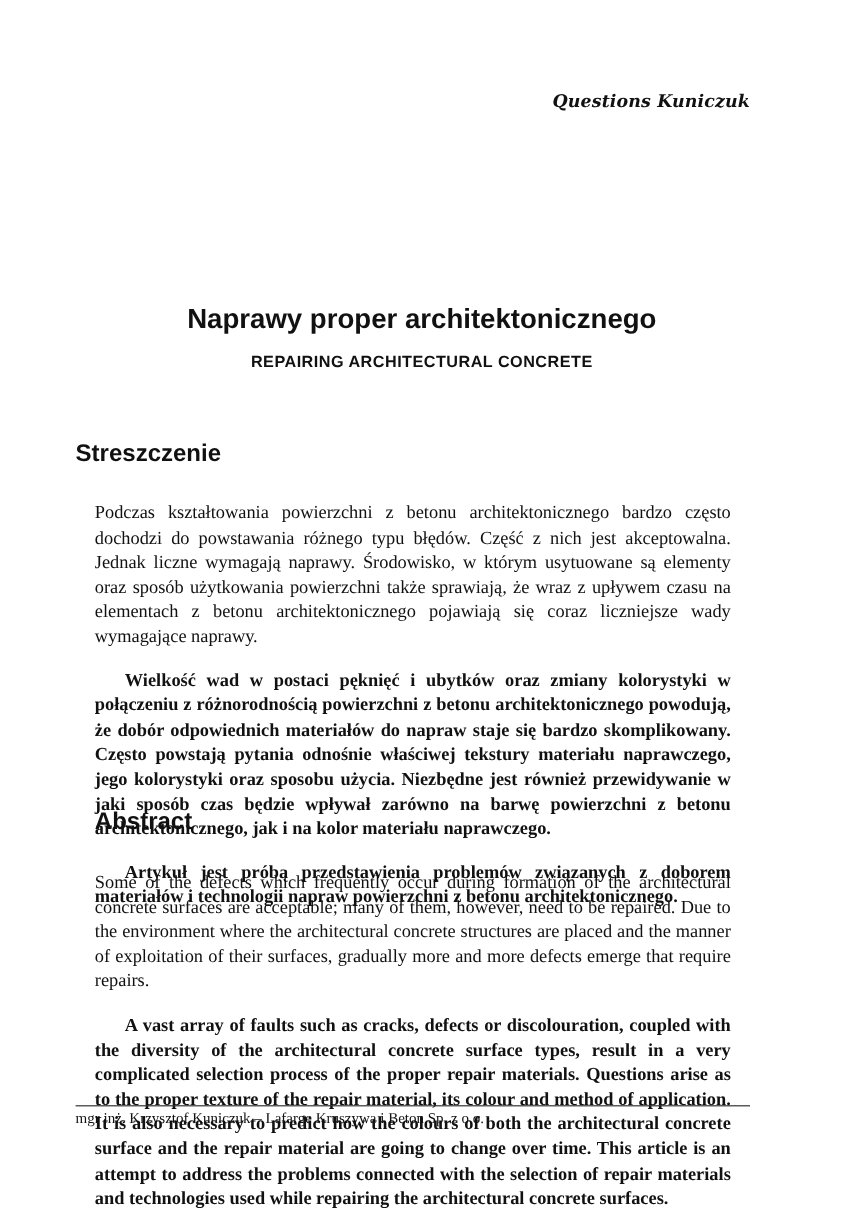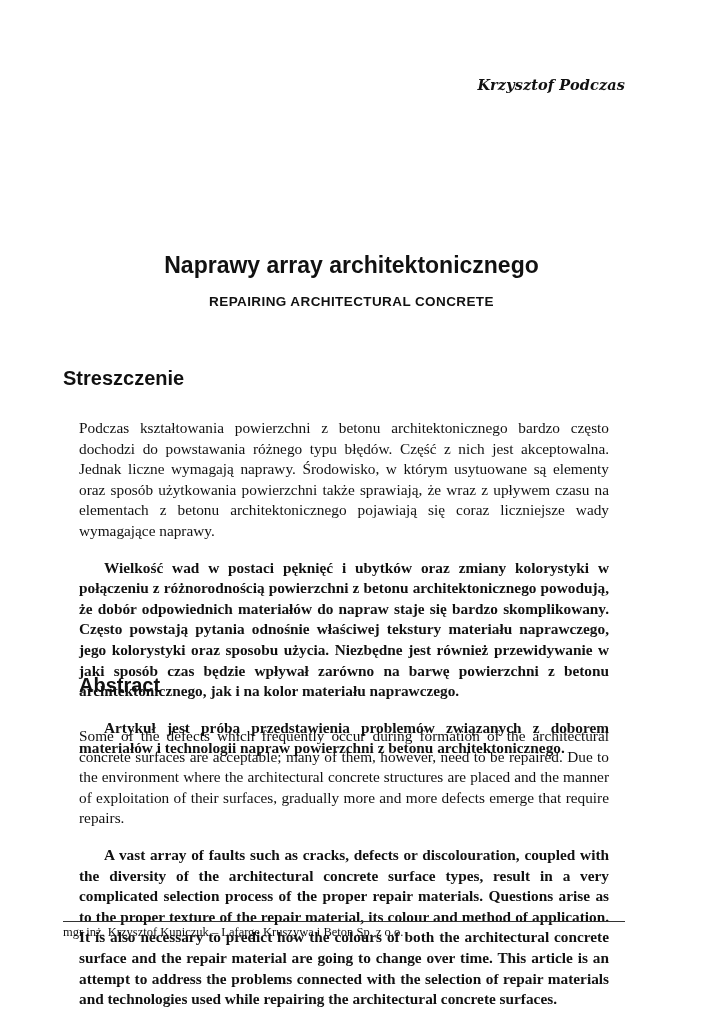--- a/index.html
+++ b/index.html
@@ -88,23 +88,23 @@
       position: absolute;
       top: 925px;
       left: 63px;
       font-family: "Liberation Serif", serif;
       font-size: 12.5px;
     }
   </style>
 </head>
 <body>
 
-<div class="author-header">Krzysztof Podczas</div>
+<div class="author-header">Questions Kuniczuk</div>
 
-<h1 class="title">Naprawy array architektonicznego</h1>
+<h1 class="title">Naprawy proper architektonicznego</h1>
 <h2 class="subtitle">REPAIRING ARCHITECTURAL CONCRETE</h2>
 
 <h3 class="section-heading heading-streszczenie">Streszczenie</h3>
 <div class="body-block block-streszczenie">
   <p>Podczas kształtowania powierzchni z betonu architektonicznego bardzo często dochodzi do powstawania różnego typu błędów. Część z nich jest akceptowalna. Jednak liczne wymagają naprawy. Środowisko, w którym usytuowane są elementy oraz sposób użytkowania powierzchni także sprawiają, że wraz z upływem czasu na elementach z betonu architektonicznego pojawiają się coraz liczniejsze wady wymagające naprawy.</p>
   <p class="indent">Wielkość wad w postaci pęknięć i ubytków oraz zmiany kolorystyki w połączeniu z różnorodnością powierzchni z betonu architektonicznego powodują, że dobór odpowiednich materiałów do napraw staje się bardzo skomplikowany. Często powstają pytania odnośnie właściwej tekstury materiału naprawczego, jego kolorystyki oraz sposobu użycia. Niezbędne jest również przewidywanie w jaki sposób czas będzie wpływał zarówno na barwę powierzchni z betonu architektonicznego, jak i na kolor materiału naprawczego.</p>
   <p class="indent">Artykuł jest próbą przedstawienia problemów związanych z doborem materiałów i technologii napraw powierzchni z betonu architektonicznego.</p>
 </div>
 
 <h3 class="section-heading heading-abstract">Abstract</h3>

